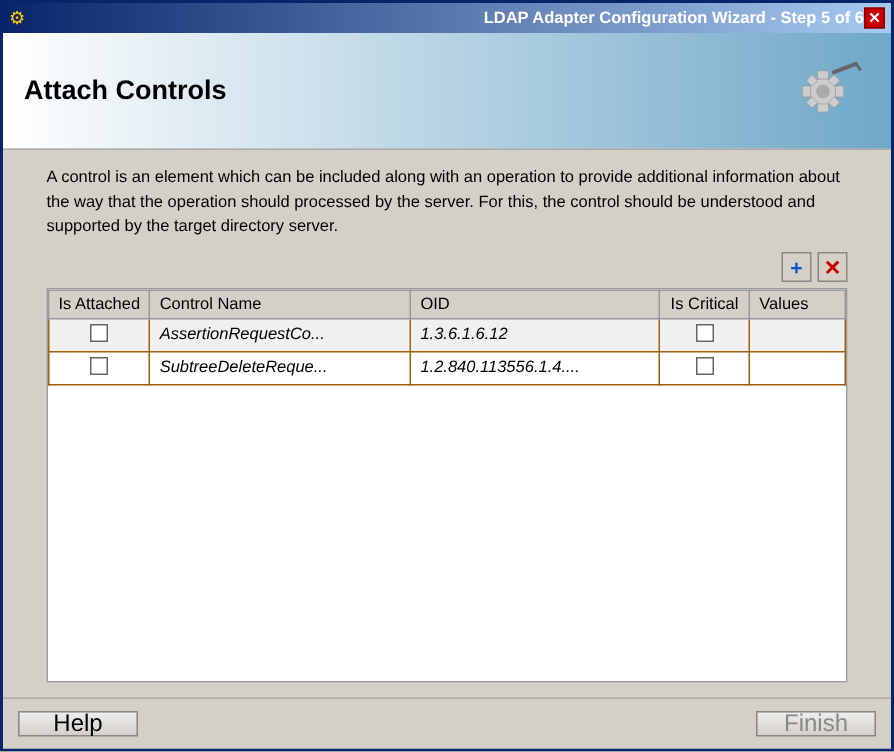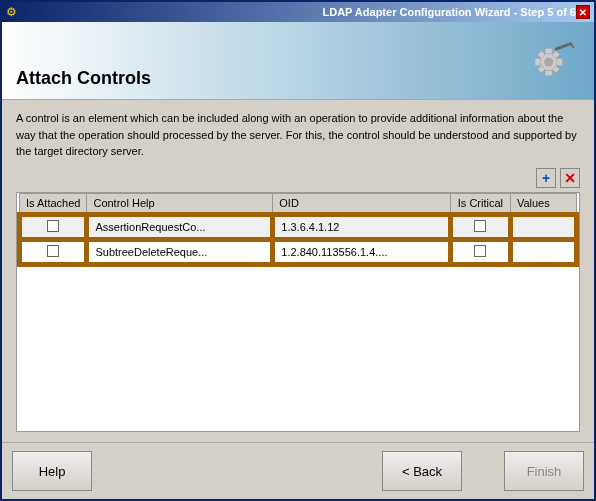--- a/index.html
+++ b/index.html
@@ -57,21 +57,21 @@
       height: 501px;
       display: flex;
       flex-direction: column;
     }
 
     
     .header-area {
       background: linear-gradient(to right, #ffffff, #6fa8c8);
       padding: 10px 14px;
       display: flex;
-      align-items: flex-end;
+      align-items: center;
       justify-content: space-between;
       border-bottom: 1px solid #aaa;
       min-height: 78px;
     }
     .header-title {
       font-size: 18px;
       font-weight: bold;
       color: #000;
     }
     .header-icon {
@@ -79,21 +79,21 @@
       height: 55px;
       display: flex;
       align-items: center;
       justify-content: center;
     }
 
     
     .content {
       background: #d4d0c8;
       flex: 1;
-      padding: 10px 14px;
+      padding: 10px 29px;
       display: flex;
       flex-direction: column;
     }
 
     .description-text {
       font-size: 11px;
       color: #000;
       line-height: 1.5;
       margin-bottom: 8px;
     }
@@ -137,23 +137,24 @@
       background: #d4d0c8;
     }
     th {
       border: 1px solid #999;
       padding: 3px 6px;
       text-align: left;
       font-weight: normal;
       white-space: nowrap;
     }
     td {
-      border: 5px solid #a16207;
+      border: 1px solid #a16207;
       padding: 3px 6px;
       white-space: nowrap;
+      font-style: italic;
     }
     tbody tr:nth-child(odd) {
       background: #f0f0f0;
     }
     tbody tr:nth-child(even) {
       background: #ffffff;
     }
     .checkbox-cell {
       text-align: center;
       width: 60px;
@@ -171,25 +172,25 @@
       background: #d4d0c8;
       border-top: 1px solid #aaa;
       padding: 8px 10px;
       display: flex;
       align-items: center;
       justify-content: space-between;
       gap: 6px;
     }
     .footer-btn {
       min-width: 80px;
-      height: 40px;
+      height: 17px;
       border: 1px solid #888;
       background: linear-gradient(to bottom, #eee, #d4d0c8);
       cursor: pointer;
-      font-size: 13px;
+      font-size: 16px;
       padding: 0 10px;
       display: flex;
       align-items: center;
       justify-content: center;
     }
     .footer-btn.highlighted {
       border: 2px solid #ff6600;
       background: linear-gradient(to bottom, #fff, #ddd);
     }
     .footer-btn:disabled, .footer-btn.disabled {
@@ -244,33 +245,33 @@
     <div class="table-toolbar">
       <button class="toolbar-btn add">+</button>
       <button class="toolbar-btn remove">✕</button>
     </div>
 
     <div class="table-container">
       <table>
         <thead>
           <tr>
             <th class="checkbox-cell">Is Attached</th>
-            <th>Control Help</th>
+            <th>Control Name</th>
             <th>OID</th>
             <th class="checkbox-cell">Is Critical</th>
             <th>Values</th>
           </tr>
         </thead>
         <tbody>
           <tr>
             <td class="checkbox-cell">
               <span class="check-box"></span>
             </td>
             <td>AssertionRequestCo...</td>
-            <td>1.3.6.4.1.12</td>
+            <td>1.3.6.1.6.12</td>
             <td class="checkbox-cell">
               <span class="check-box"></span>
             </td>
             <td></td>
           </tr>
           <tr>
             <td class="checkbox-cell">
               <span class="check-box"></span>
             </td>
             <td>SubtreeDeleteReque...</td>
@@ -281,17 +282,16 @@
             <td></td>
           </tr>
         </tbody>
       </table>
     </div>
   </div>
 
   <div class="footer">
     <button class="footer-btn">Help</button>
     <div style="flex:1"></div>
-    <button class="footer-btn">&lt; Back</button>
     <button class="footer-btn disabled">Finish</button>
   </div>
 
 </div>
 
 </body></html>

